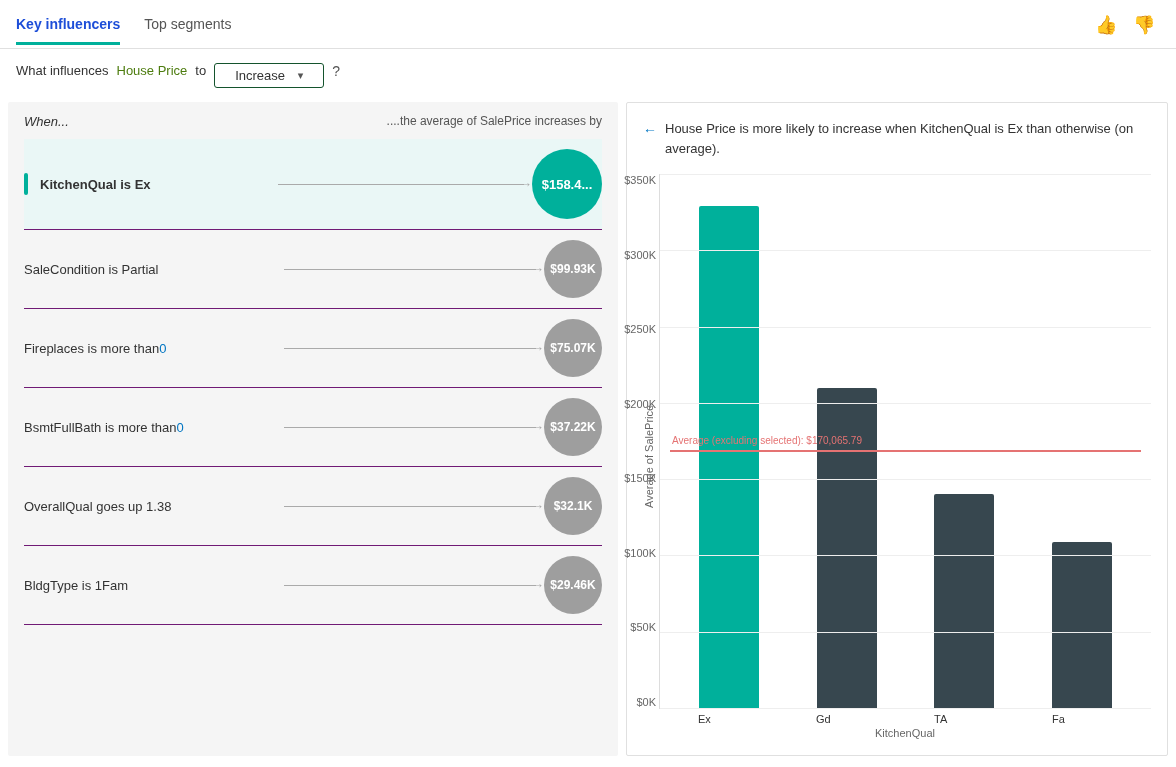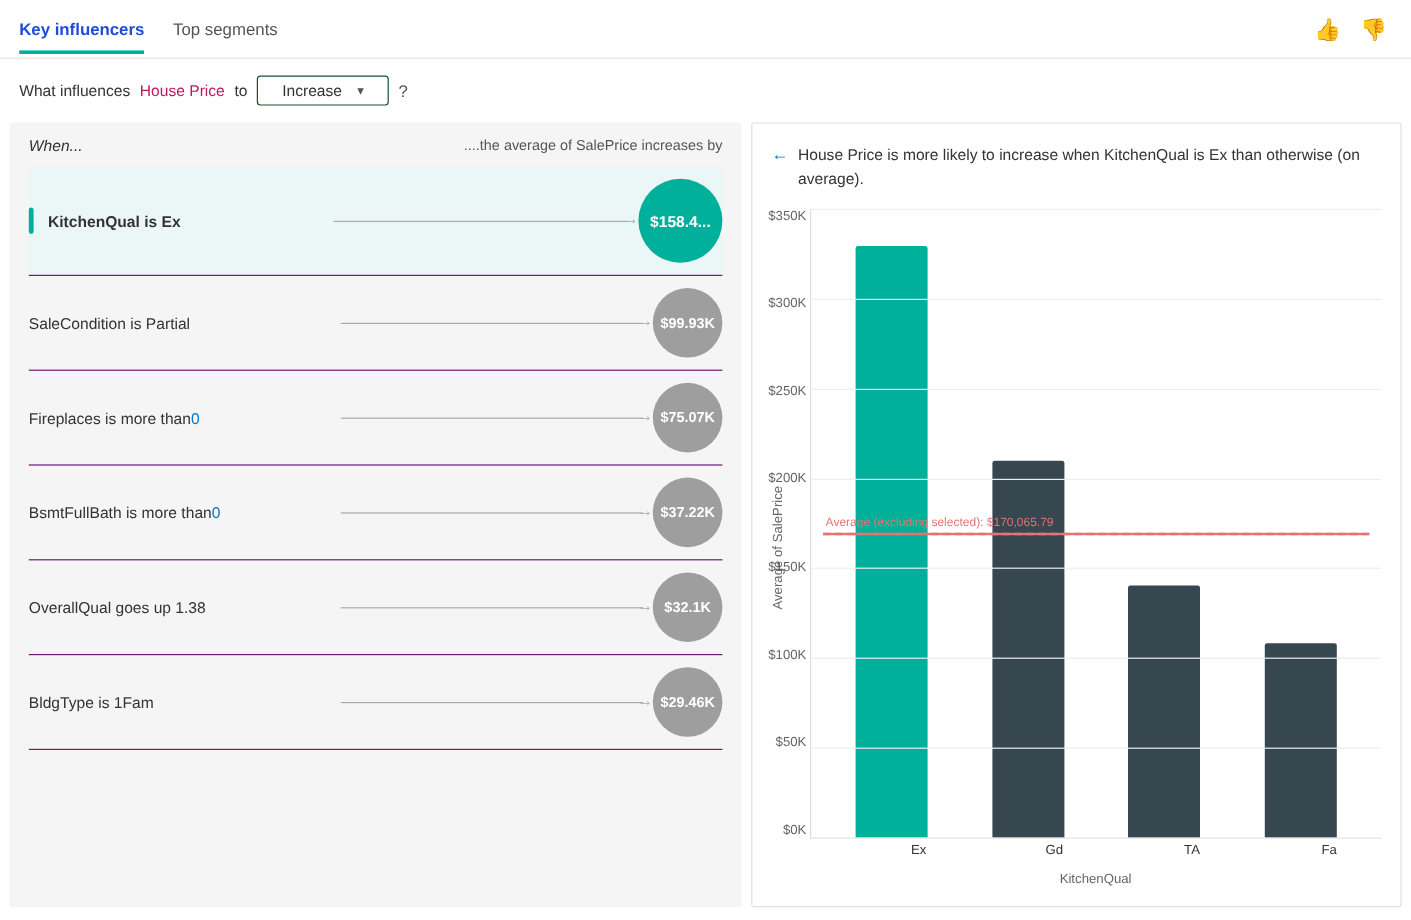--- a/index.html
+++ b/index.html
@@ -52,33 +52,32 @@
       background: none;
       border: none;
       cursor: pointer;
       font-size: 18px;
       color: #888;
       padding: 2px 4px;
     }
 
     .toolbar {
       display: flex;
-      align-items: center;
       padding: 14px 16px;
       gap: 8px;
       font-size: 13px;
       color: #333;
     }
 
     .toolbar-label {
       color: #333;
     }
 
     .toolbar-highlight {
-      color: #be185d;
+      color: #4d7c0f;
     }
 
     .dropdown {
       display: flex;
       align-items: center;
       border: 1px solid #14532d;
       border-radius: 3px;
       padding: 4px 20px;
       gap: 6px;
       cursor: pointer;
@@ -243,21 +242,21 @@
       margin-top: 1px;
     }
 
     .right-panel-title-text {
       line-height: 1.5;
     }
 
     .chart-area {
       flex: 1;
       display: flex;
-      gap: 16px;
+      gap: 0;
       position: relative;
     }
 
     .y-axis-label {
       writing-mode: vertical-rl;
       transform: rotate(180deg);
       font-size: 11px;
       color: #666;
       margin-right: 4px;
       display: flex;
@@ -325,29 +324,29 @@
       display: flex;
       justify-content: space-around;
       padding-left: 10px;
       padding-right: 10px;
       margin-top: 4px;
     }
 
     .x-label {
       font-size: 11px;
       color: #333;
-      text-align: right;
+      text-align: left;
       width: 60px;
     }
 
     .x-axis-title {
       font-size: 11px;
       color: #666;
       text-align: center;
-      margin-top: 12px;
+      margin-top: 2px;
     }
 
     .avg-line {
       position: absolute;
       left: 10px;
       right: 10px;
       height: 1px;
       background: #e57373;
       border-top: 2px dashed #e57373;
     }

